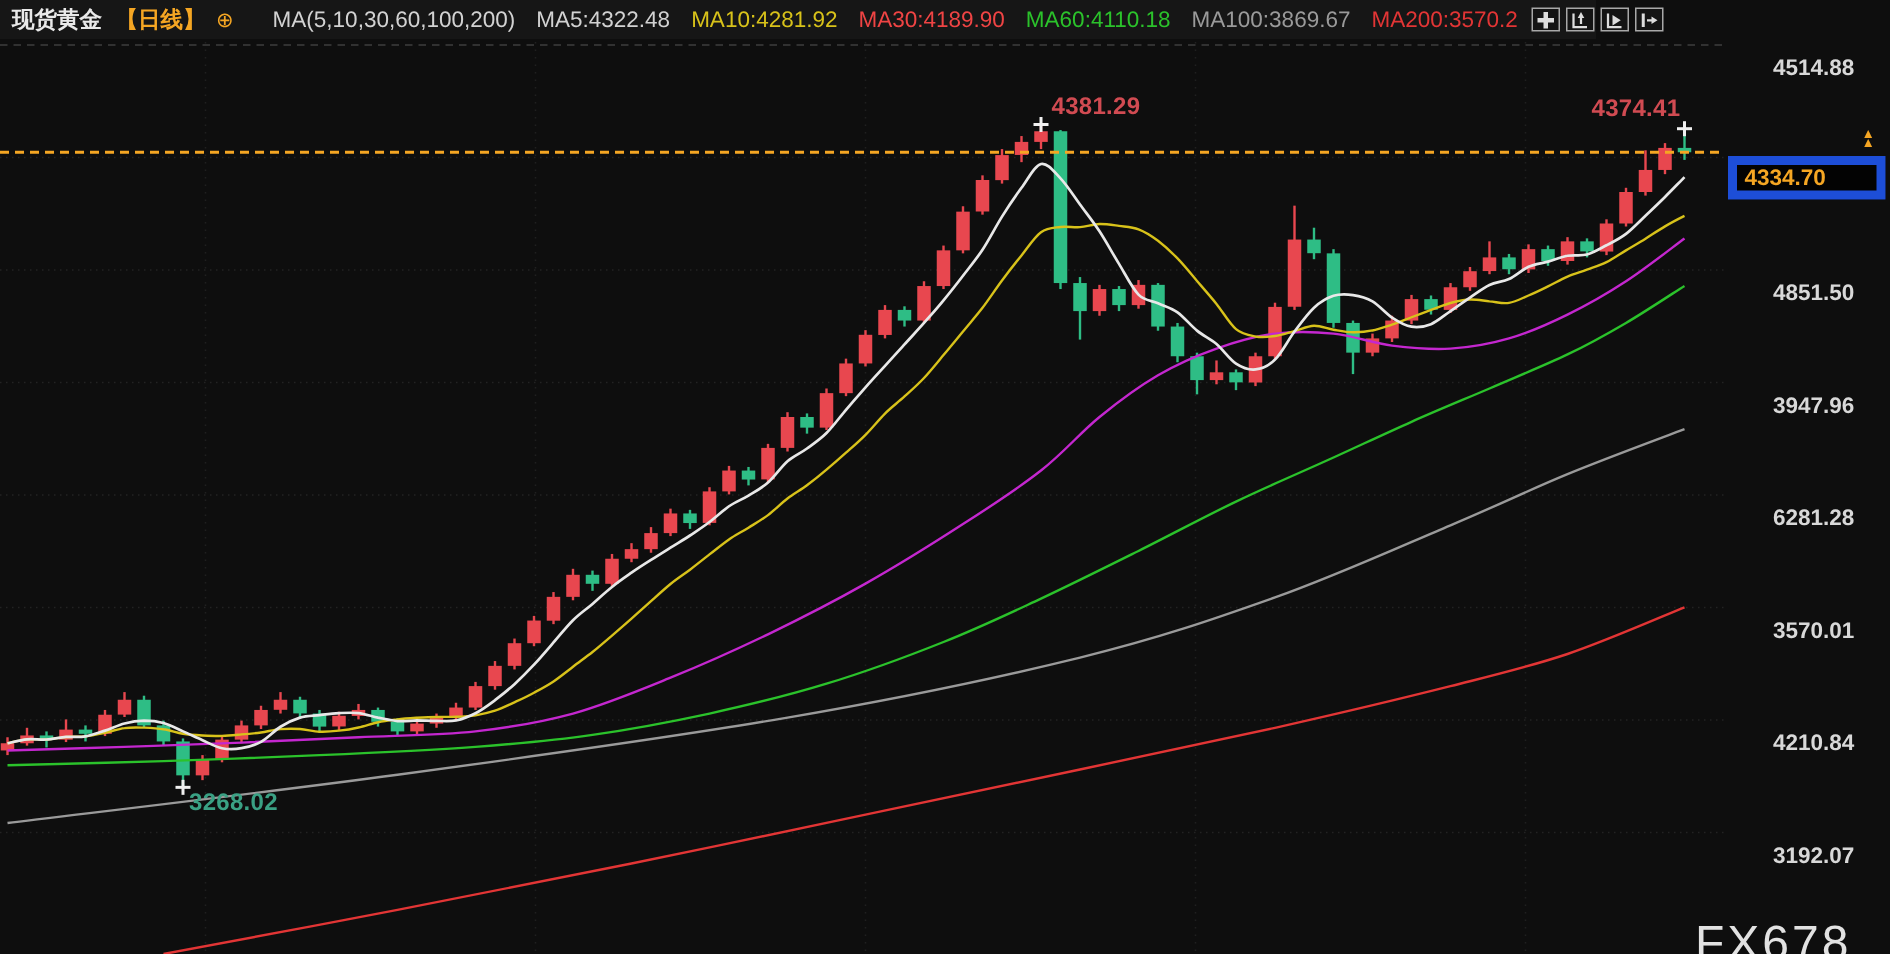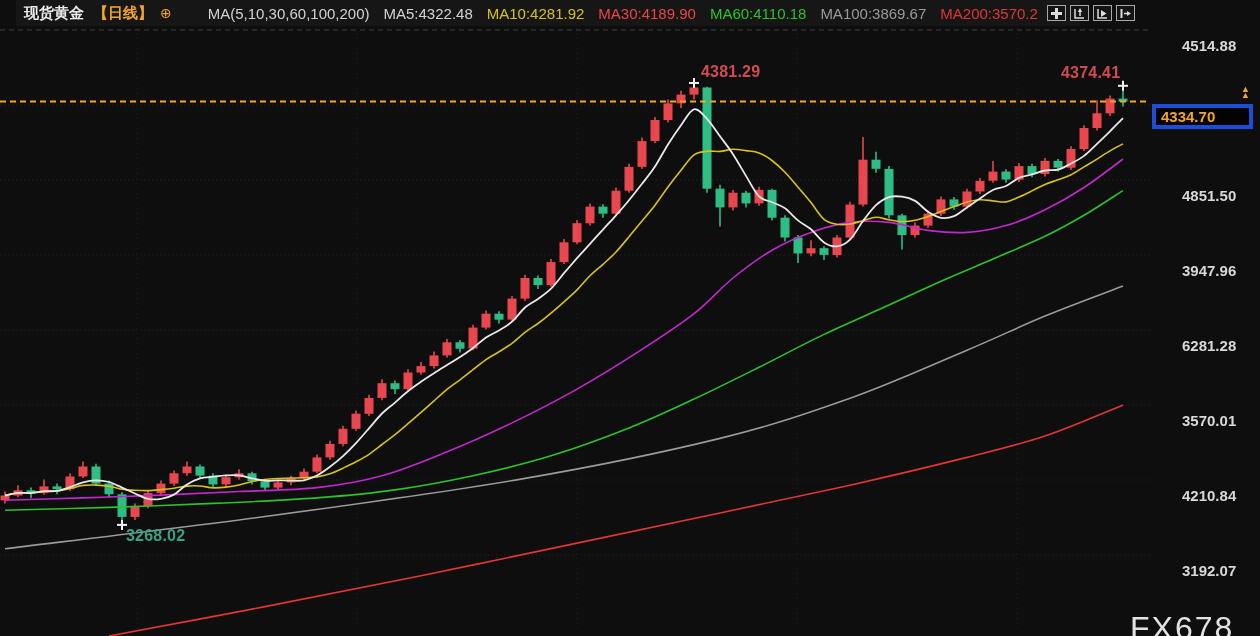--- a/index.html
+++ b/index.html
@@ -1,35 +1,35 @@
 <!DOCTYPE html>
 <html><head>
 <meta charset="utf-8">
 <style>
   html,body{margin:0;padding:0;background:#000;}
   .screen{position:relative;width:1260px;height:636px;background:#0e0e0e;overflow:hidden;
           font-family:"Liberation Sans","DejaVu Sans",sans-serif;}
   
-  .hdr{position:absolute;top:0;left:16px;width:1064px;height:26px;background:#161616;
+  .hdr{position:absolute;top:0;left:0;width:1064px;height:26px;background:#161616;
        display:flex;align-items:center;gap:9px;padding-left:8px;box-sizing:border-box;
        font-size:15px;z-index:5;white-space:nowrap;}
   .hdr .title{color:#e9e9e9;font-weight:bold;}
   .hdr .period{color:#f5a623;font-weight:bold;}
   .hdr .plus{color:#f5a623;font-size:14px;margin-left:-2px;}
-  .hdr .magroup{color:#d2d2d2;margin-left:18px;}
+  .hdr .magroup{color:#d2d2d2;margin-left:8px;}
   .hdr .leg{margin-left:5px;}
   .toolbar{margin-left:auto;margin-right:78px;display:flex;gap:4px;}
   .tbtn{width:19px;height:16px;border:1px solid #a8a8a8;background:#141414;display:flex;
         align-items:center;justify-content:center;padding:0;cursor:pointer;}
   
   svg.chart{position:absolute;left:0;top:0;z-index:1;}
   
   .yaxis{position:absolute;left:1150px;top:15px;width:110px;height:636px;z-index:3;}
   .ytick{position:absolute;left:32px;font-size:15px;font-weight:bold;color:#d8d8d8;}
-  .ptag{position:absolute;left:1152px;width:88px;height:17px;border:4px solid #1d4ed8;
+  .ptag{position:absolute;left:1152px;width:88px;height:17px;border:6px solid #1d4ed8;
         background:#030303;color:#f5a623;font-size:15px;font-weight:bold;line-height:17px;
         padding-left:5px;z-index:6;}
   .parrows{position:absolute;left:1241px;z-index:7;display:flex;flex-direction:column;
         color:#f5a623;font-size:9px;line-height:5.5px;}
   
   .anno{position:absolute;font-size:16px;font-weight:bold;z-index:4;letter-spacing:.2px;}
   .anno-peak{left:701px;top:63px;color:#d14b52;}
   .anno-recent{left:1061px;top:64px;color:#d14b52;}
   .anno-low{left:126px;top:527px;color:#3aa184;}
   .wm{position:absolute;left:1130px;top:610px;font-size:32px;color:#e2e2e2;

